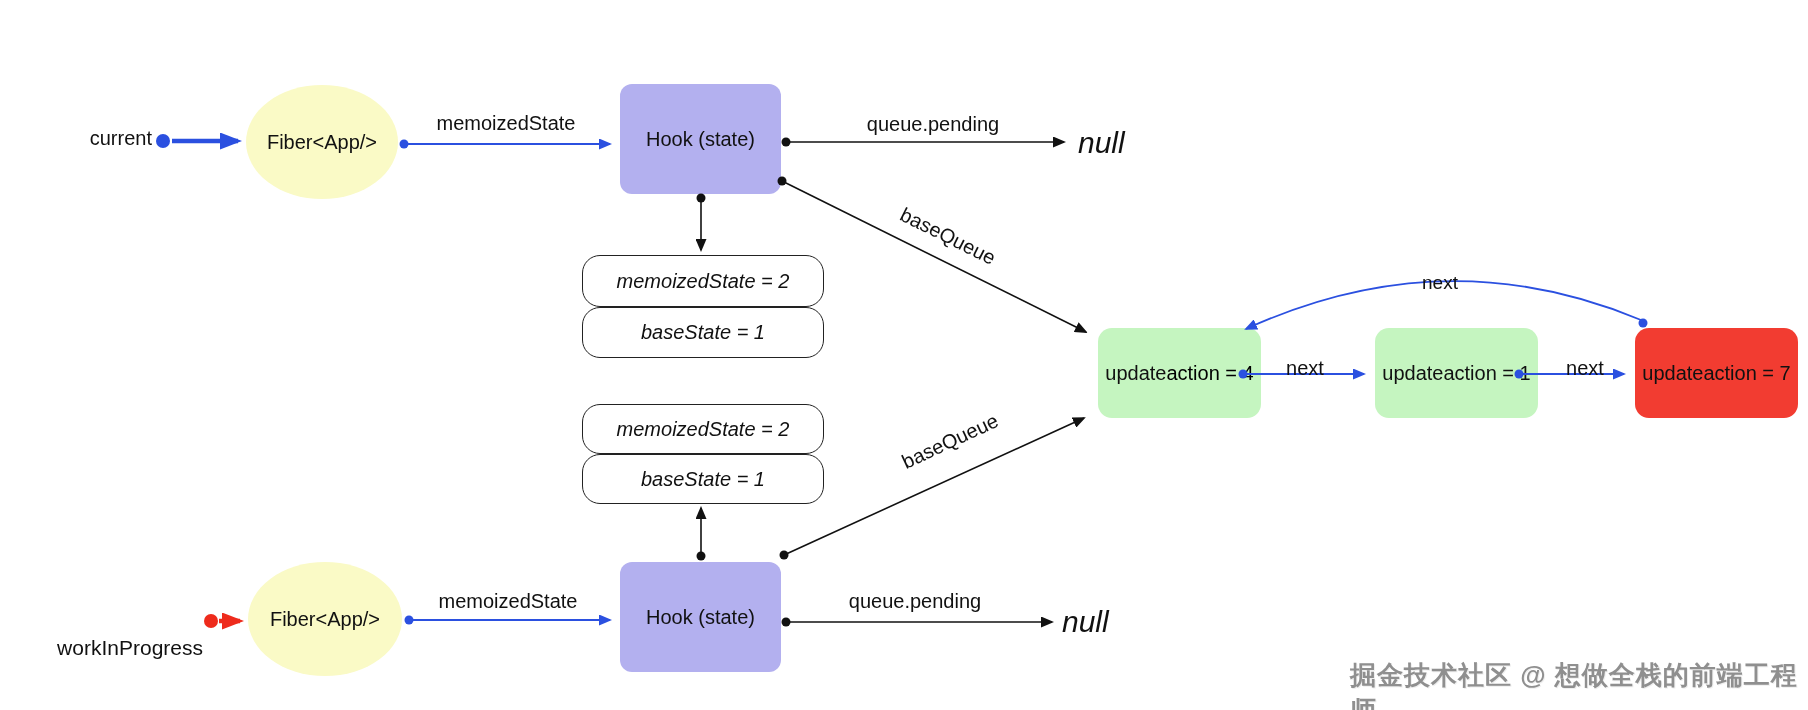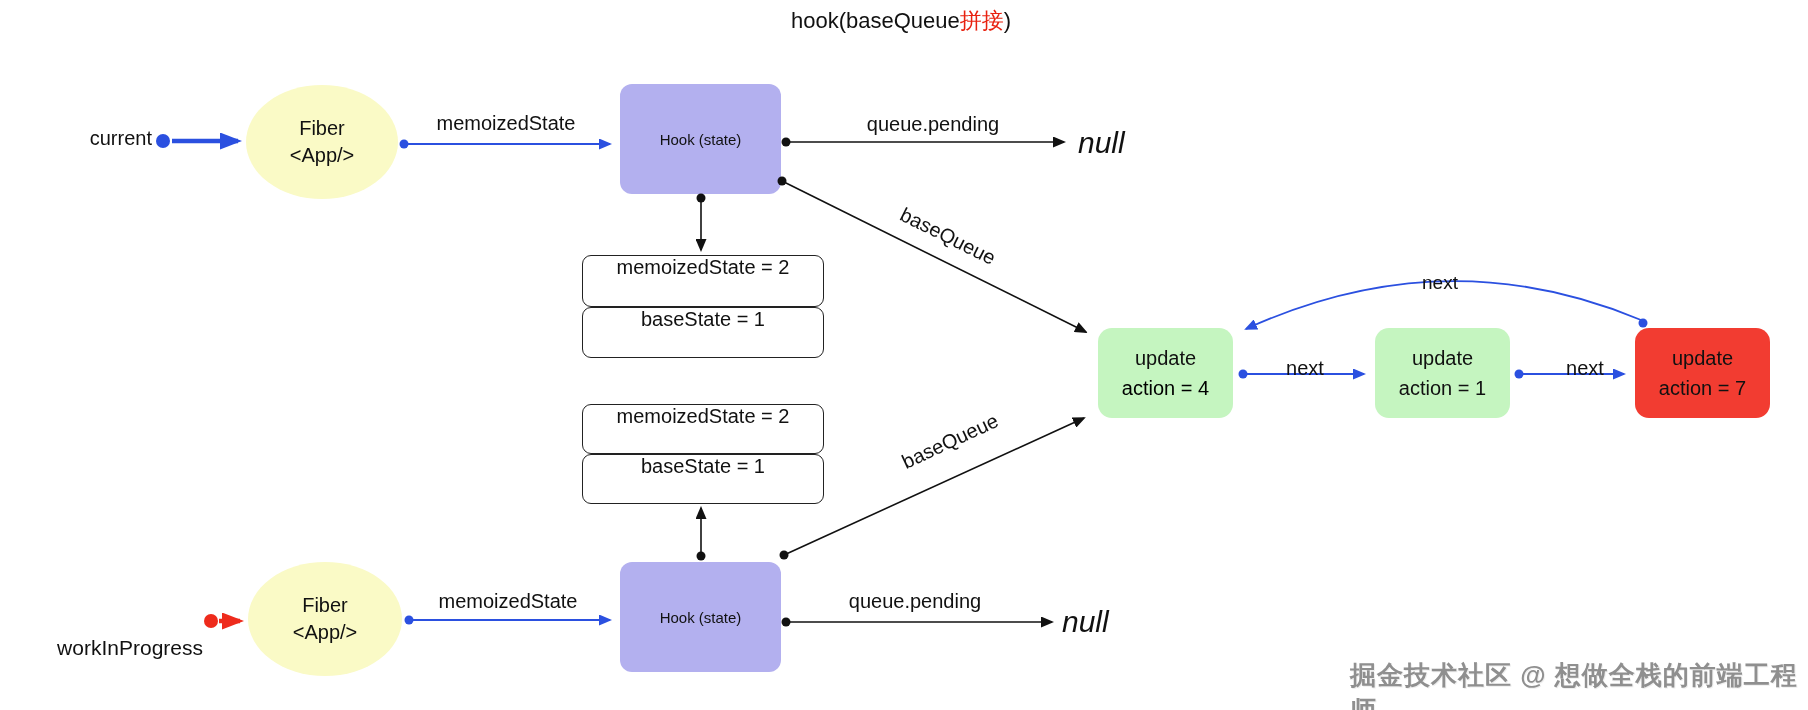--- a/index.html
+++ b/index.html
@@ -12,35 +12,35 @@
   .layer-labels{z-index:3;}
   .lbl{position:absolute;font-size:20px;line-height:24px;color:#111;white-space:nowrap;z-index:3;}
   .center{text-align:center;}
   .right{text-align:right;}
 
   .title{position:absolute;left:700px;top:6px;width:402px;text-align:center;font-size:22px;z-index:3;}
   .title .hl{color:#e8210f;}
 
   .ellipse{
     position:absolute;background:#fafac6;border-radius:50%;
-    display:flex;flex-direction:column;align-items:center;justify-content:center;
+    display:flex;flex-direction:row;align-items:center;justify-content:center;
     font-size:20px;line-height:27px;z-index:1;
   }
   .hookbox{
     position:absolute;background:#b3b0ef;border-radius:12px;
     display:flex;align-items:center;justify-content:center;
-    font-size:15px;z-index:1;
+    font-size:20px;z-index:1;
   }
   .statebox{
-    position:absolute;background:#fff;border:1.6px solid #222;border-radius:9px;
-    display:flex;justify-content:center;font-size:20px;z-index:1;
+    position:absolute;background:#fff;border:1.6px solid #222;border-radius:18px;
+    display:flex;align-items:center;justify-content:center;font-size:20px;z-index:1;font-style:italic;
   }
   .updatebox{
-    position:absolute;width:135px;height:90px;border-radius:14px;
-    display:flex;flex-direction:column;align-items:center;justify-content:center;
+    position:absolute;width:163px;height:90px;border-radius:14px;
+    display:flex;flex-direction:row;align-items:center;justify-content:center;
     font-size:20px;line-height:30px;z-index:1;
   }
   .updatebox.green{background:#c5f5c0;}
   .updatebox.red{background:#f23c31;}
   .action-red{color:#000000;}
 
   .rot-up{transform:rotate(26.5deg);}
   .rot-down{transform:rotate(-25deg);}
 
   .nullv{font-size:30px;font-style:italic;}
@@ -48,21 +48,20 @@
     position:absolute;left:1350px;top:658px;font-size:26px;font-weight:bold;
     color:#8f8f8f;letter-spacing:1px;text-shadow:1px 1px 0 #efefef;z-index:3;
   }
   svg.wires{position:absolute;left:0;top:0;z-index:2;}
 </style>
 </head>
 <body>
 
 <div id="canvas">
 
-  <div class="title"><span>hook(baseQueue</span><span class="hl">拼接</span><span>)</span></div>
 
   <div class="layer-shapes">
 
     <div class="ellipse" style="left:246px;top:85px;width:152px;height:114px;">
       <div>Fiber</div>
       <div>&lt;App/&gt;</div>
     </div>
 
     <div class="hookbox" style="left:620px;top:84px;width:161px;height:110px;">
       <span>Hook (state)</span>

